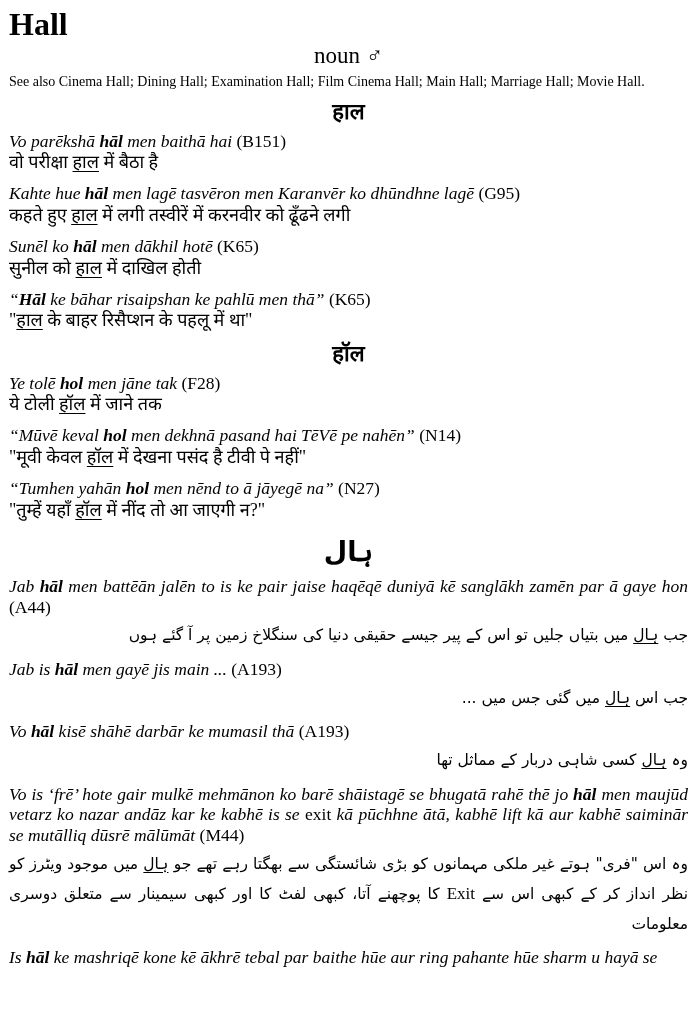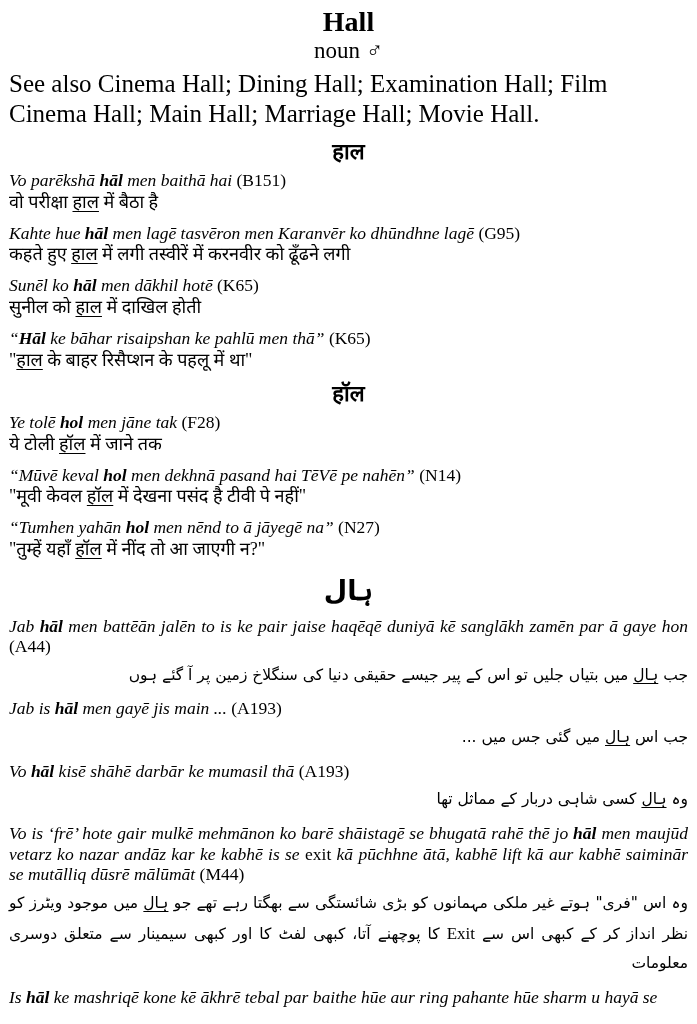--- a/index.html
+++ b/index.html
@@ -4,26 +4,26 @@
 <style>
   html, body { margin: 0; padding: 0; }
   body {
     width: 697px; height: 1024px;
     background: #ffffff; color: #000000;
     font-family: "Liberation Serif", serif;
     overflow: hidden;
   }
   .page { padding: 4px 9px 0 9px; }
   .title {
-    text-align: center; font-size: 28px; font-weight: bold;
+    font-size: 32px; font-weight: bold;
     margin: 2px 0 0 0; line-height: 1.15;
   }
   .pos-line { text-align: center; font-size: 23px; margin: 0 0 4px 0; line-height: 1.15; }
   .pos-line .gender { margin-left: 6px; }
-  .see-also { font-size: 25px; line-height: 1.22; margin: 2px 0 8px 0; }
+  .see-also { font-size: 14px; line-height: 1.22; margin: 2px 0 8px 0; }
   .section-heading {
     text-align: center; font-weight: bold; font-size: 22px;
     margin: 9px 0 5px 0; line-height: 1.2;
   }
   .section-heading.ur {
     font-size: 27px; font-weight: bold; margin: 14px 0 8px 0;
     font-family: "DejaVu Sans", "Liberation Serif", serif;
   }
   .entry { margin: 0 0 9px 0; }
   .roman {

